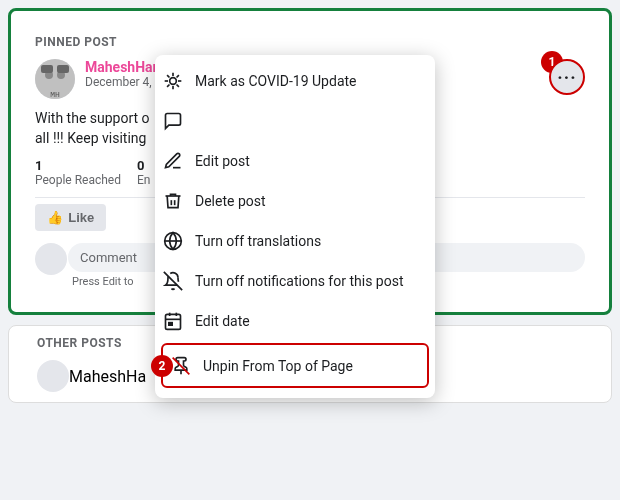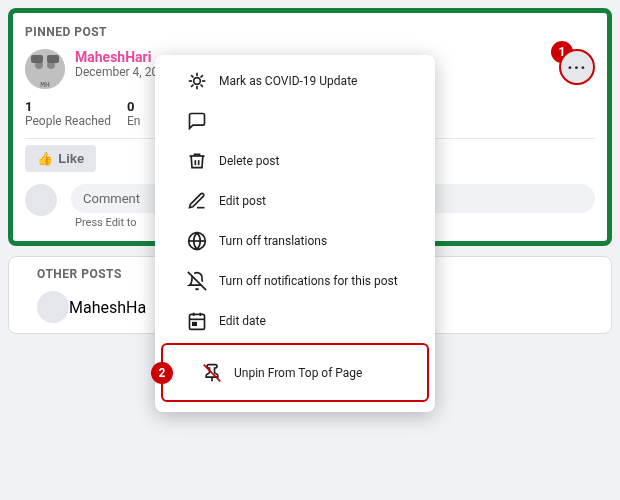--- a/index.html
+++ b/index.html
@@ -16,22 +16,22 @@
       width: 100%;
       height: 100%;
       background: #f0f2f5;
       padding: 8px;
       position: relative;
     }
 
     .pinned-post-section {
       background: #fff;
       border-radius: 8px;
-      border: 5px solid #15803d;
-      padding: 12px;
+      border: 3px solid #15803d;
+      padding: 24px;
       margin-bottom: 10px;
       position: relative;
     }
 
     .section-label {
       font-size: 12px;
       font-weight: 700;
       color: #65676b;
       letter-spacing: 0.5px;
       margin-bottom: 10px;
@@ -169,21 +169,21 @@
       border: none;
       cursor: pointer;
       font-size: 13px;
       color: #65676b;
       font-weight: 600;
     }
 
     .comment-area {
       display: flex;
       align-items: flex-start;
-      gap: 14px;
+      gap: 1px;
       padding-top: 4px;
     }
 
     .comment-avatar {
       width: 32px;
       height: 32px;
       border-radius: 50%;
       background: #e4e6eb;
       flex-shrink: 0;
     }
@@ -232,23 +232,23 @@
       box-shadow: 0 4px 20px rgba(0,0,0,0.25);
       width: 280px;
       z-index: 100;
       padding: 6px 0;
     }
 
     .menu-item {
       display: flex;
       align-items: center;
       gap: 12px;
-      padding: 10px 32px;
+      padding: 10px 8px;
       cursor: pointer;
-      font-size: 12px;
+      font-size: 14px;
       color: #1c1e21;
       transition: background 0.1s;
     }
 
     .menu-item.unpin-item {
       border-top: 1px solid transparent;
       position: relative;
     }
 
     .menu-icon {
@@ -292,20 +292,24 @@
       </div>
 
       <div style="position:relative; display:flex; align-items:center;">
         <div class="circle-badge badge-1">1</div>
         <div class="more-btn">
           <span>···</span>
         </div>
       </div>
     </div>
 
+    <div class="post-text">
+      <span>With the support o</span><br>
+      <span>all !!! Keep visiting</span>
+    </div>
 
     <div class="post-stats">
       <div class="stat-item">
         <span class="stat-number">1</span>
         <span>People Reached</span>
       </div>
       <div class="stat-item">
         <span class="stat-number">0</span>
         <span>En</span>
       </div>
@@ -362,43 +366,43 @@
       <span class="menu-icon">
         <svg width="20" height="20" viewBox="0 0 24 24" fill="none" stroke="#1c1e21" stroke-width="2">
           <path d="M21 15a2 2 0 0 1-2 2H7l-4 4V5a2 2 0 0 1 2-2h14a2 2 0 0 1 2 2z"></path>
         </svg>
       </span>
     </div>
 
     <div class="menu-item">
       <span class="menu-icon">
         <svg width="20" height="20" viewBox="0 0 24 24" fill="none" stroke="#1c1e21" stroke-width="2">
+          <path d="M12 20h9"></path>
+          <path d="M16.5 3.5a2.121 2.121 0 0 1 3 3L7 19l-4 1 1-4L16.5 3.5z"></path>
+        </svg>
+      </span>
+      <span>Edit post</span>
+    </div>
+
+    <div class="menu-item">
+      <span class="menu-icon">
+        <svg width="20" height="20" viewBox="0 0 24 24" fill="none" stroke="#1c1e21" stroke-width="2">
           <polyline points="3 6 5 6 21 6"></polyline>
           <path d="M19 6l-1 14H6L5 6"></path>
           <path d="M10 11v6"></path>
           <path d="M14 11v6"></path>
           <path d="M9 6V4h6v2"></path>
         </svg>
       </span>
       <span>Delete post</span>
     </div>
 
     <div class="menu-item">
       <span class="menu-icon">
         <svg width="20" height="20" viewBox="0 0 24 24" fill="none" stroke="#1c1e21" stroke-width="2">
-          <path d="M12 20h9"></path>
-          <path d="M16.5 3.5a2.121 2.121 0 0 1 3 3L7 19l-4 1 1-4L16.5 3.5z"></path>
-        </svg>
-      </span>
-      <span>Edit post</span>
-    </div>
-
-    <div class="menu-item">
-      <span class="menu-icon">
-        <svg width="20" height="20" viewBox="0 0 24 24" fill="none" stroke="#1c1e21" stroke-width="2">
           <circle cx="12" cy="12" r="10"></circle>
           <line x1="2" y1="12" x2="22" y2="12"></line>
           <path d="M12 2a15.3 15.3 0 0 1 4 10 15.3 15.3 0 0 1-4 10 15.3 15.3 0 0 1-4-10 15.3 15.3 0 0 1 4-10z"></path>
         </svg>
       </span>
       <span>Turn off translations</span>
     </div>
 
     <div class="menu-item">
       <span class="menu-icon">
@@ -421,21 +425,21 @@
           <line x1="8" y1="2" x2="8" y2="6"></line>
           <line x1="3" y1="10" x2="21" y2="10"></line>
           <rect x="7" y="14" width="4" height="3" fill="#1c1e21"></rect>
         </svg>
       </span>
       <span>Edit date</span>
     </div>
 
     <div style="position:relative; margin: 2px 6px 4px 6px; border: 2px solid #cc0000; border-radius: 6px;">
       <div class="circle-badge" style="position:absolute; left:-12px; top:50%; transform:translateY(-50%); z-index:10;">2</div>
-      <div class="menu-item unpin-item" style="margin:7px;">
+      <div class="menu-item unpin-item" style="margin:0;">
         <span class="menu-icon">
           <svg width="20" height="20" viewBox="0 0 24 24" fill="none" stroke="#1c1e21" stroke-width="2">
             <line x1="12" y1="17" x2="12" y2="22"></line>
             <path d="M5 17h14v-1.76a2 2 0 0 0-1.11-1.79l-1.78-.9A2 2 0 0 1 15 10.76V6h1a2 2 0 0 0 0-4H8a2 2 0 0 0 0 4h1v4.76a2 2 0 0 1-1.11 1.79l-1.78.9A2 2 0 0 0 5 15.24V17z"></path>
             <line x1="2" y1="2" x2="22" y2="22" stroke="#cc0000"></line>
           </svg>
         </span>
         <span>Unpin From Top of Page</span>
       </div>
     </div>

